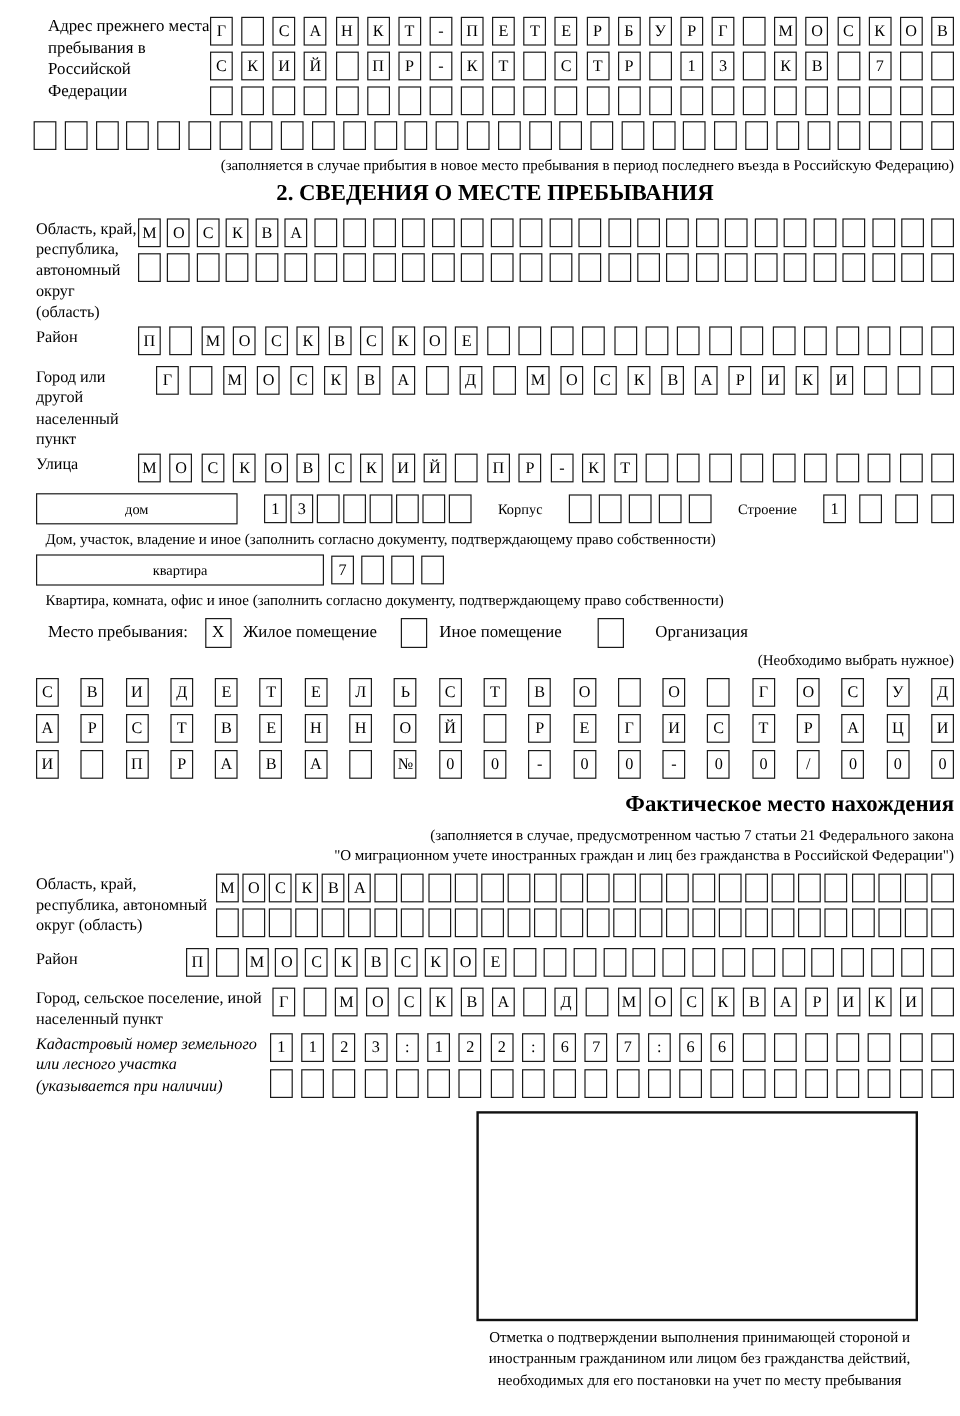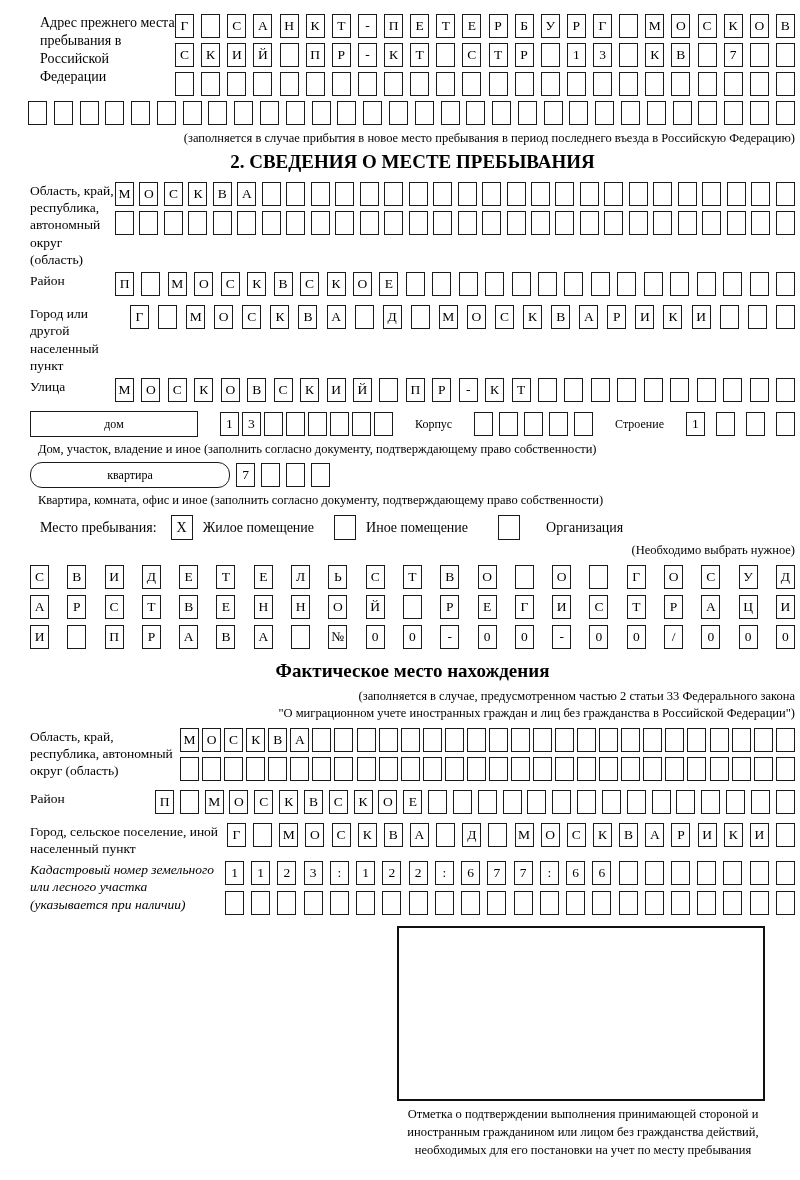--- a/index.html
+++ b/index.html
@@ -350,21 +350,21 @@
     <div class="boxrow gaprow" style="gap:11px;">
         <span class="cell">1</span>
         <span class="cell"></span>
         <span class="cell"></span>
         <span class="cell"></span>
       </div>
   </div>
   <div class="caption mb4" style="padding-left:8px;">Дом, участок, владение и иное (заполнить согласно документу, подтверждающему право собственности)</div>
 
   <div class="domrow" style="justify-content:flex-start;gap:6px;">
-    <div class="widebox" style="width:200px;border-radius:12px;">квартира</div>
+    <div class="widebox" style="width:240px;">квартира</div>
     <div class="boxrow gaprow" style="gap:6px;">
         <span class="cell">7</span>
         <span class="cell"></span>
         <span class="cell"></span>
         <span class="cell"></span>
       </div>
   </div>
   <div class="caption mb4" style="padding-left:8px;">Квартира, комната, офис и иное (заполнить согласно документу, подтверждающему право собственности)</div>
 
   <div class="mesto">
@@ -445,22 +445,22 @@
           <span class="cell">0</span>
           <span class="cell">0</span>
           <span class="cell">/</span>
           <span class="cell">0</span>
           <span class="cell">0</span>
           <span class="cell">0</span>
         </div>
     </div>
   </div>
 
-  <div class="sec-title" style="margin-bottom:6px;">Фактическое место нахождения</div>
-  <div class="caption center">(заполняется в случае, предусмотренном частью 2 статьи 33 Федерального закона</div>
+  <div class="sec-title" style="margin-bottom:6px;text-align:right;">Фактическое место нахождения</div>
+  <div class="caption center">(заполняется в случае, предусмотренном частью 7 статьи 21 Федерального закона</div>
   <div class="caption center mb6">"О миграционном учете иностранных граждан и лиц без гражданства в Российской Федерации")</div>
 
   <div class="frow mb4">
     <div class="flabel w150">Область, край, республика, автономный округ (область)</div>
     <div class="rows">
       <div class="boxrow">
           <span class="cell">М</span>
           <span class="cell">О</span>
           <span class="cell">С</span>
           <span class="cell">К</span>

